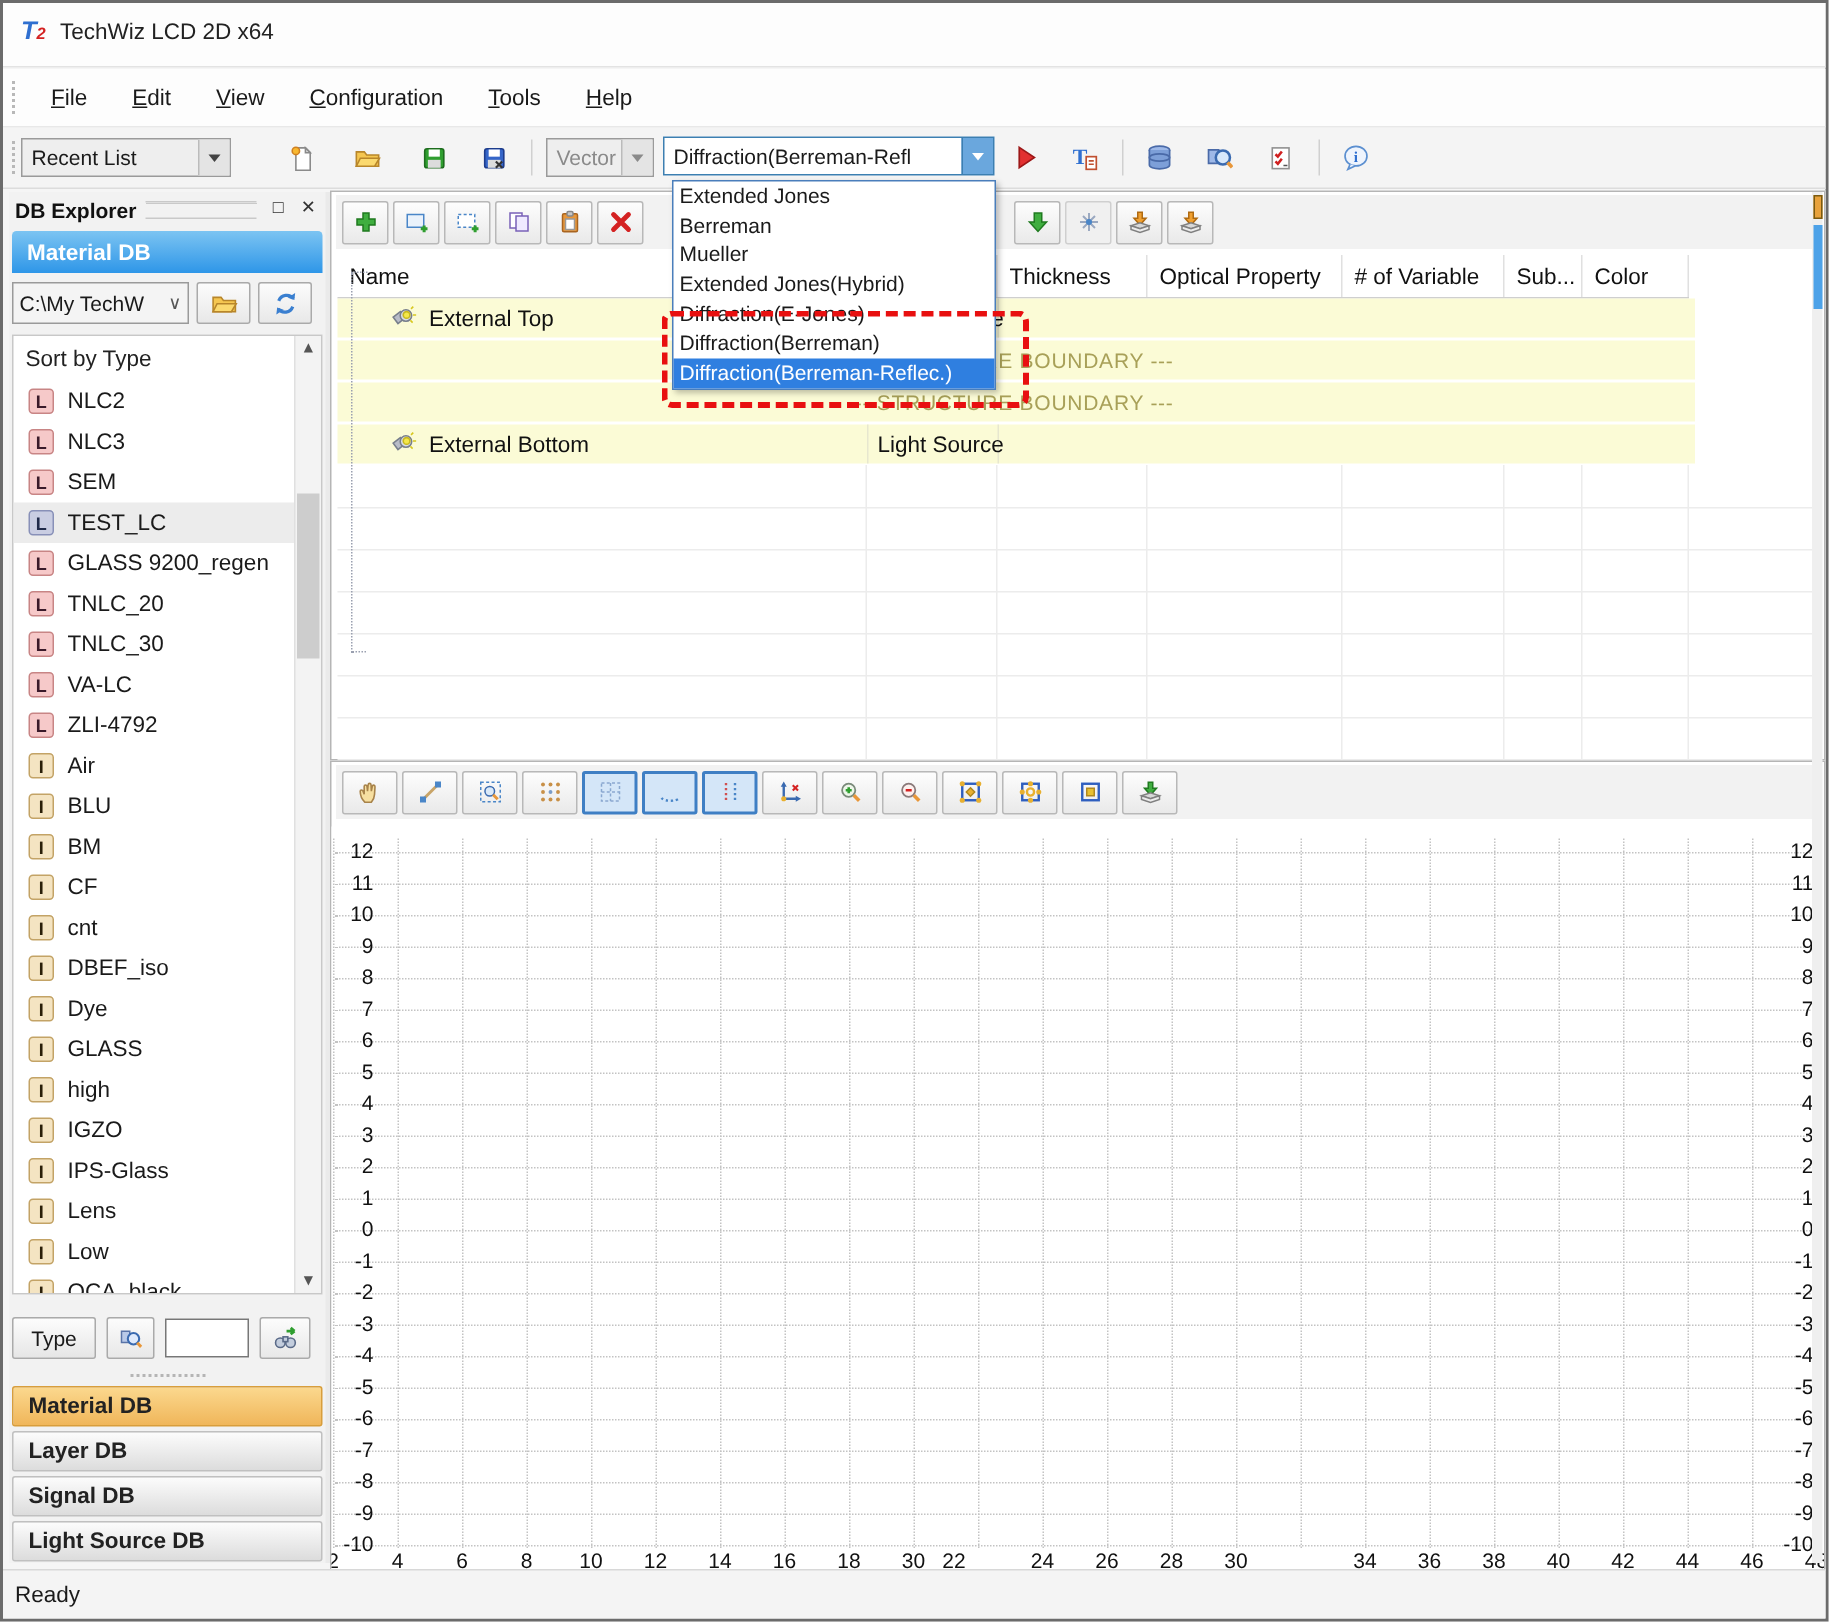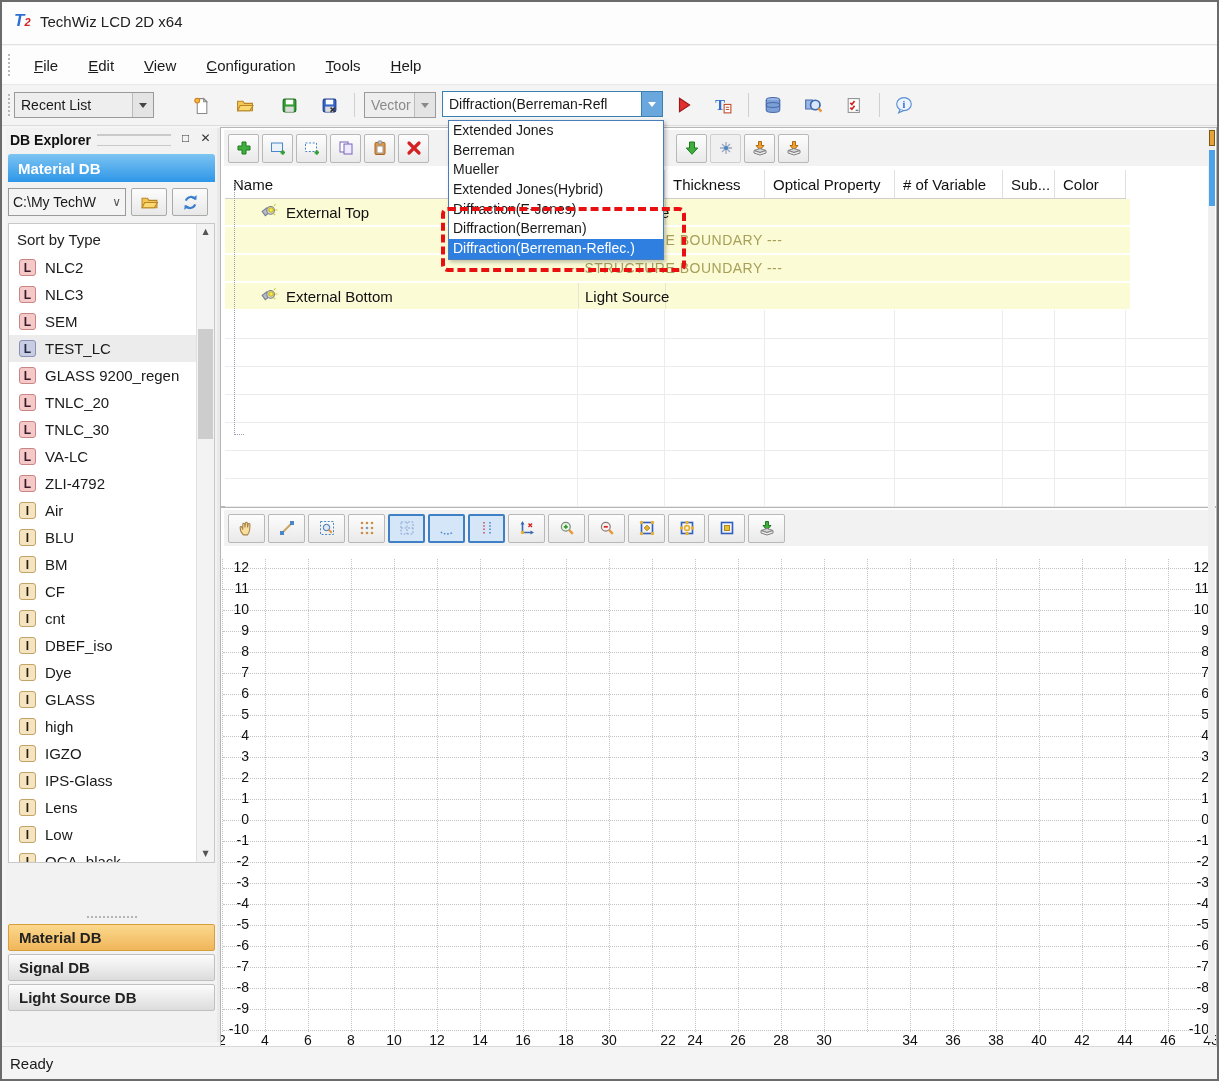--- a/index.html
+++ b/index.html
@@ -344,23 +344,43 @@
             <span class="badge I">I</span>
             <span>OCA_black</span>
           </div>
         </div>
       <div id="list-scroll">
         <div class="sarr">▲</div>
         <div id="list-thumb"></div>
         <div class="sarr down">▼</div>
       </div>
     </div>
+    <div id="filter-row">
+      <span id="type-btn">Type</span>
+      <span class="sq-btn" style="width:32px;">
+        <svg width="16" height="16" viewBox="0 0 16 16">
+            <path d="M2 3.5h5.5V11H2z" fill="#b9c9e8" stroke="#5a74a8"></path>
+            <circle cx="10" cy="8.5" r="3.8" fill="#dfeafc" stroke="#3a6ab0" stroke-width="1.4"></circle>
+            <path d="M12.5 11.2l2.6 2.7" stroke="#e8973a" stroke-width="2"></path>
+          </svg>
+      </span>
+      <input id="filter-input" value="" style="">
+      <span class="sq-btn" style="width:34px;">
+        <svg width="17" height="17" viewBox="0 0 16 16">
+            <circle cx="4.6" cy="10.5" r="3" fill="#c3cddd" stroke="#5a6a88"></circle>
+            <circle cx="11" cy="10.5" r="3" fill="#c3cddd" stroke="#5a6a88"></circle>
+            <rect x="6.3" y="6.8" width="3" height="3" fill="#c3cddd" stroke="#5a6a88"></rect>
+            <path d="M8.5 3.2h5M13.5 3.2l-2.4-2M13.5 3.2l-2.4 2" stroke="#2f9e2f" stroke-width="1.7" fill="none"></path>
+          </svg>
+      </span>
+    </div>
     <div id="tab-sep"></div>
     <div id="db-tabs">
         <div class="dbtab active">Material DB</div>
+        <div class="dbtab">Layer DB</div>
         <div class="dbtab">Signal DB</div>
         <div class="dbtab">Light Source DB</div>
       </div>
   </div>
   <div id="splitter"></div>
 
   <div id="top-panel">
     <div class="icon-bar">
       <span class="ibtn">
           <svg width="16" height="16" viewBox="0 0 16 16">
@@ -669,21 +689,21 @@
         <div class="xlab" style="left: 201px;">12</div>
         <div class="gv" style="left: 259px;"></div>
         <div class="xlab" style="left: 244px;">14</div>
         <div class="gv" style="left: 302px;"></div>
         <div class="xlab" style="left: 287px;">16</div>
         <div class="gv" style="left: 345px;"></div>
         <div class="xlab" style="left: 330px;">18</div>
         <div class="gv" style="left: 388px;"></div>
         <div class="xlab" style="left: 373px;">30</div>
         <div class="gv" style="left: 431px;"></div>
-        <div class="xlab" style="left: 432px; text-decoration: underline;">22</div>
+        <div class="xlab" style="left: 400px; text-decoration: underline;">22</div>
         <div class="gv" style="left: 474px;"></div>
         <div class="xlab" style="left: 459px;">24</div>
         <div class="gv" style="left: 517px;"></div>
         <div class="xlab" style="left: 502px;">26</div>
         <div class="gv" style="left: 560px;"></div>
         <div class="xlab" style="left: 545px;">28</div>
         <div class="gv" style="left: 603px;"></div>
         <div class="xlab" style="left: 588px;">30</div>
         <div class="gv" style="left: 646px;"></div>
         <div class="xlab" style="left: 631px; margin-top: 29px;">32</div>

